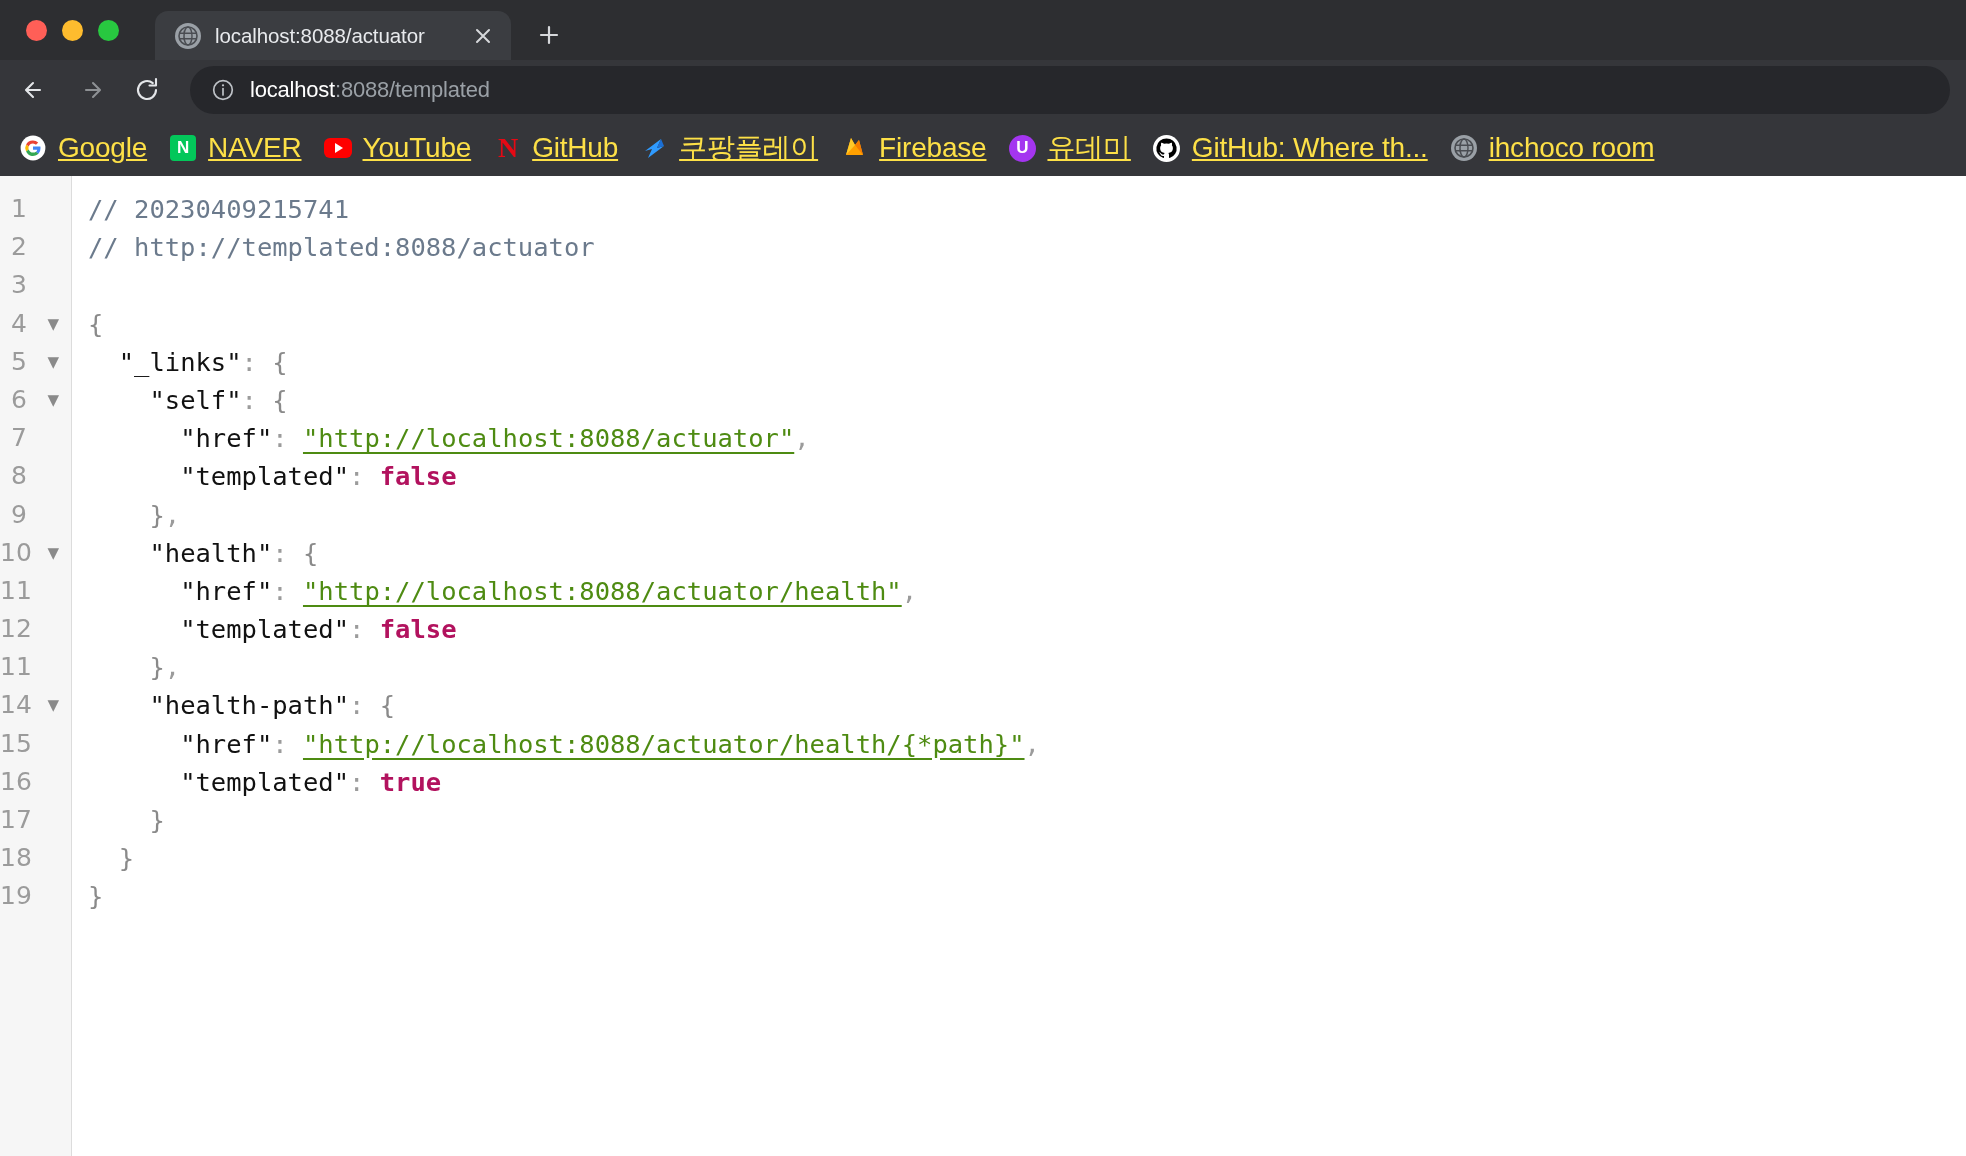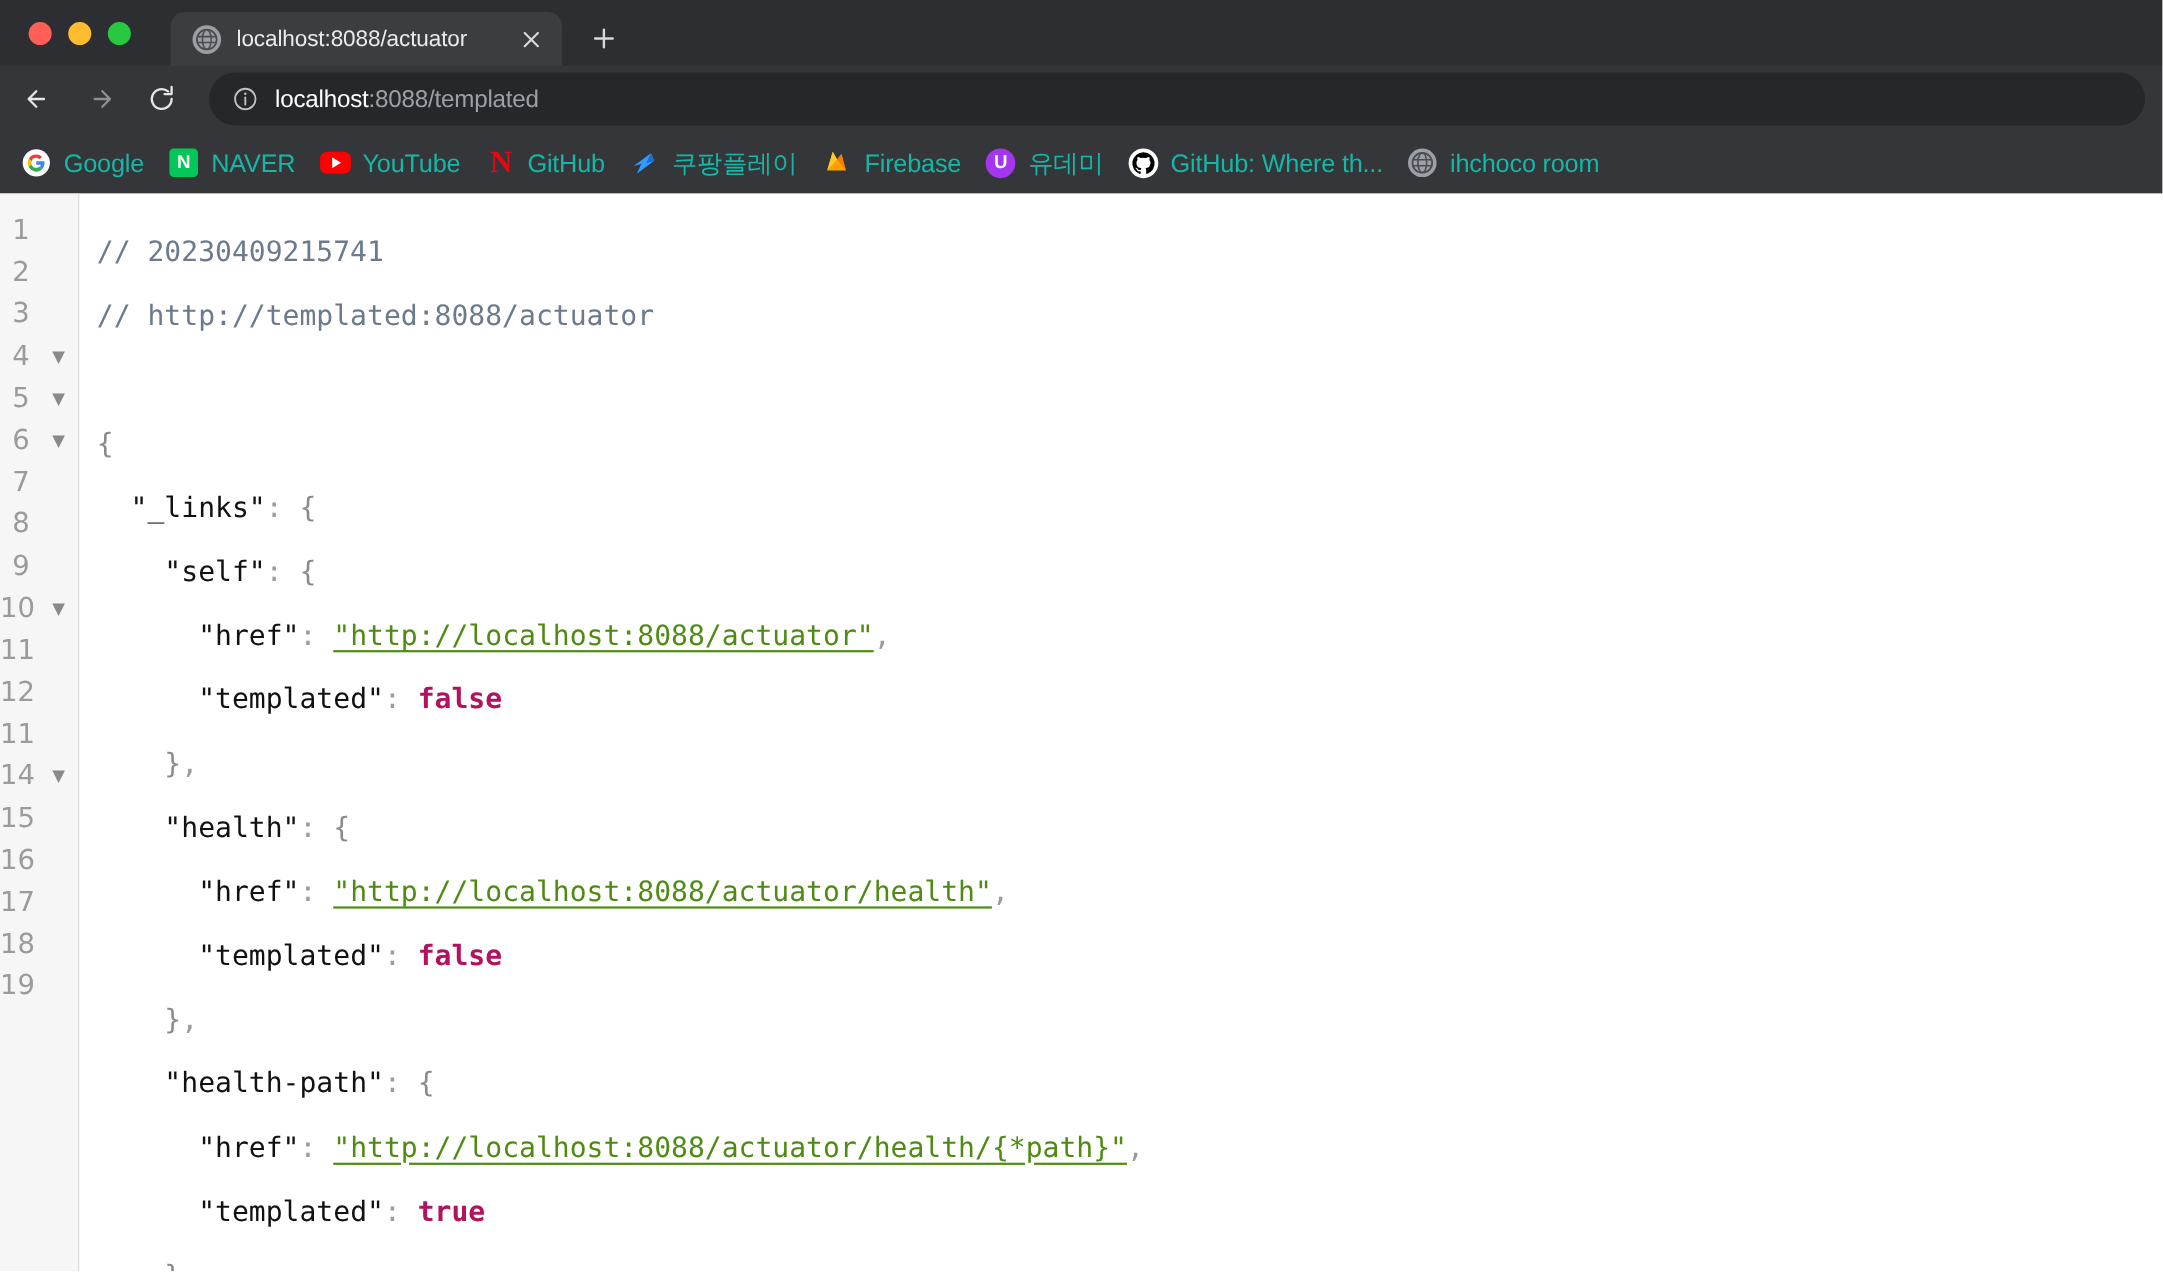--- a/index.html
+++ b/index.html
@@ -133,23 +133,24 @@
     white-space: nowrap;
   }
   .bm-ico {
     width: 28px; height: 28px;
     flex: 0 0 28px;
     margin-right: 11px;
     display: flex; align-items: center; justify-content: center;
     position: relative;
   }
   .bm-label {
-    color: #14b8a6;
-    font-size: 23px;
+    color: #fde047;
+    font-size: 28px;
     letter-spacing: -0.2px;
+    text-decoration: underline;
   }
 
   
   .ic-naver { width: 26px; height: 26px; background: #03c75a; border-radius: 4px;
     color: #fff; font-weight: bold; font-size: 17px; display: flex; align-items: center; justify-content: center;
     font-family: "Liberation Sans", sans-serif; }
   .ic-youtube { width: 28px; height: 20px; background: #ff0000; border-radius: 6px;
     display: flex; align-items: center; justify-content: center; }
   .ic-youtube .tri { width: 0; height: 0; border-left: 8px solid #fff; border-top: 5px solid transparent; border-bottom: 5px solid transparent; margin-left: 2px; }
   .ic-netflix { color: #e50914; font-weight: 900; font-size: 28px; font-family: "Liberation Serif", serif; line-height: 1; letter-spacing: -2px; }
@@ -198,21 +199,20 @@
     padding-left: 16px;
     font-family: "DejaVu Sans Mono", monospace;
     font-size: 25.5px;
     overflow: hidden;
   }
   .cl {
     height: 38.2px;
     line-height: 38.2px;
     white-space: pre;
     color: #202020;
-    margin-top: 20px;
   }
   .tok-comment { color: #6b7a8c; }
   .tok-key { color: #111111; }
   .tok-punc { color: #9b9b9b; }
   .tok-brace { color: #8a8a8a; }
   .tok-url { color: #4e8b12; text-decoration: underline; text-underline-offset: 5px; }
   .tok-bool { color: #b2125e; font-weight: bold; }
 </style>
 </head>
 <body>

